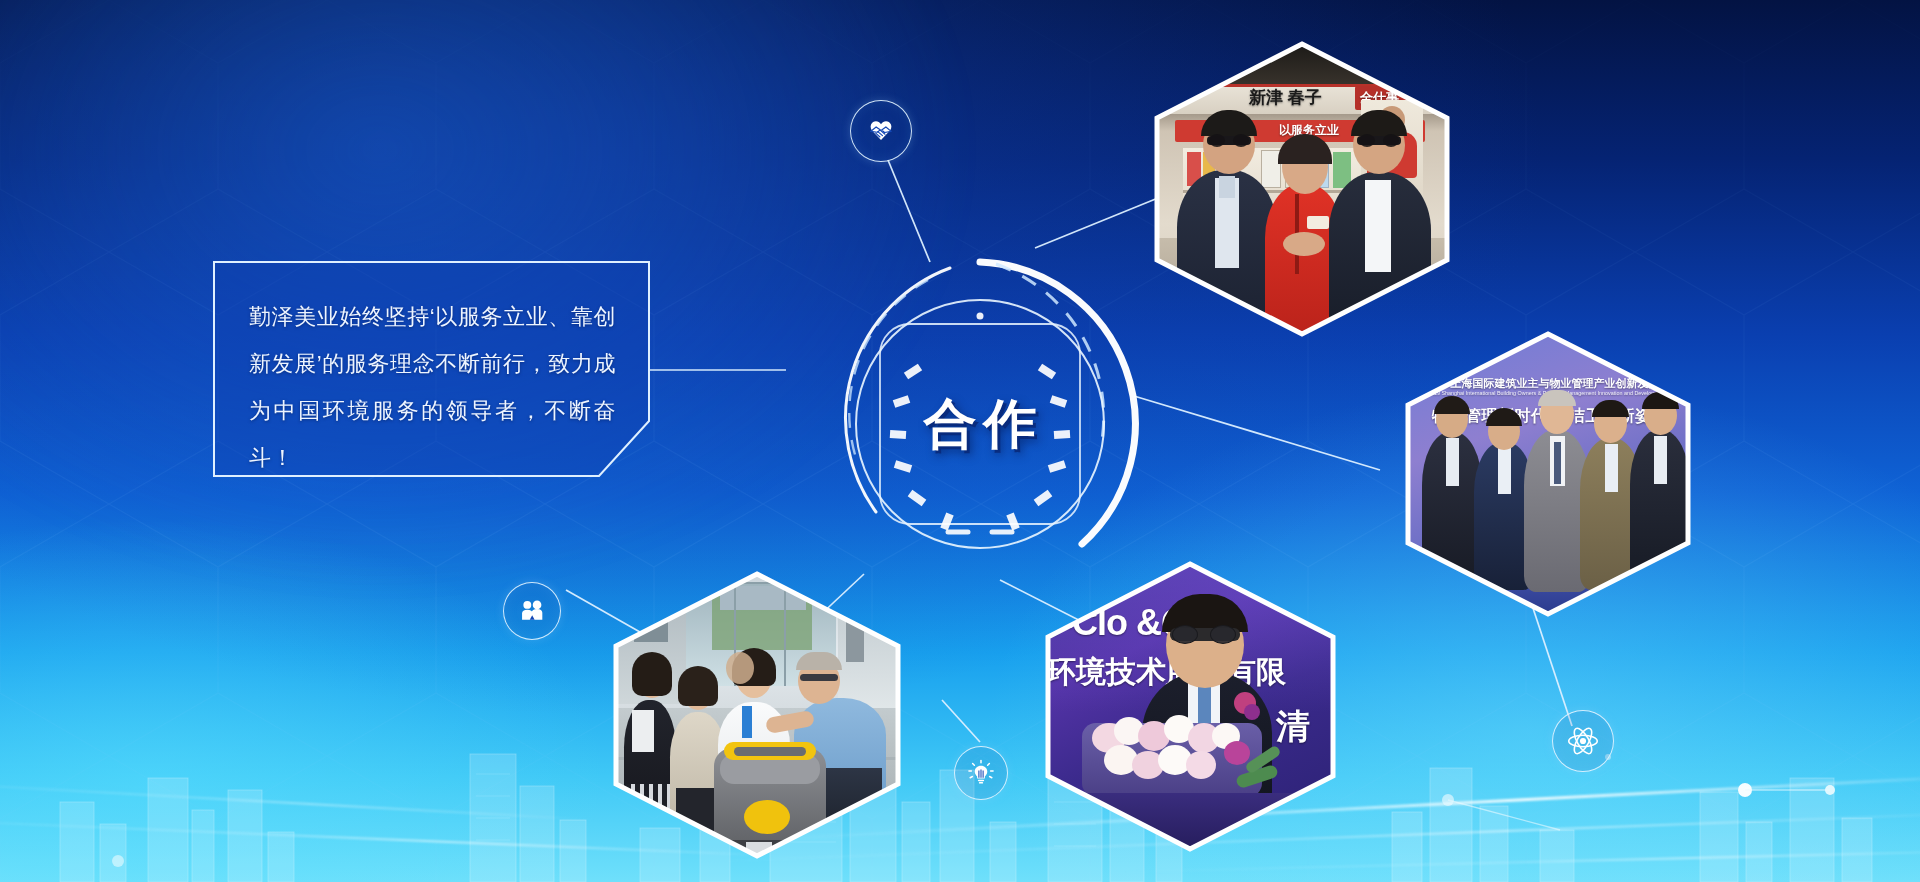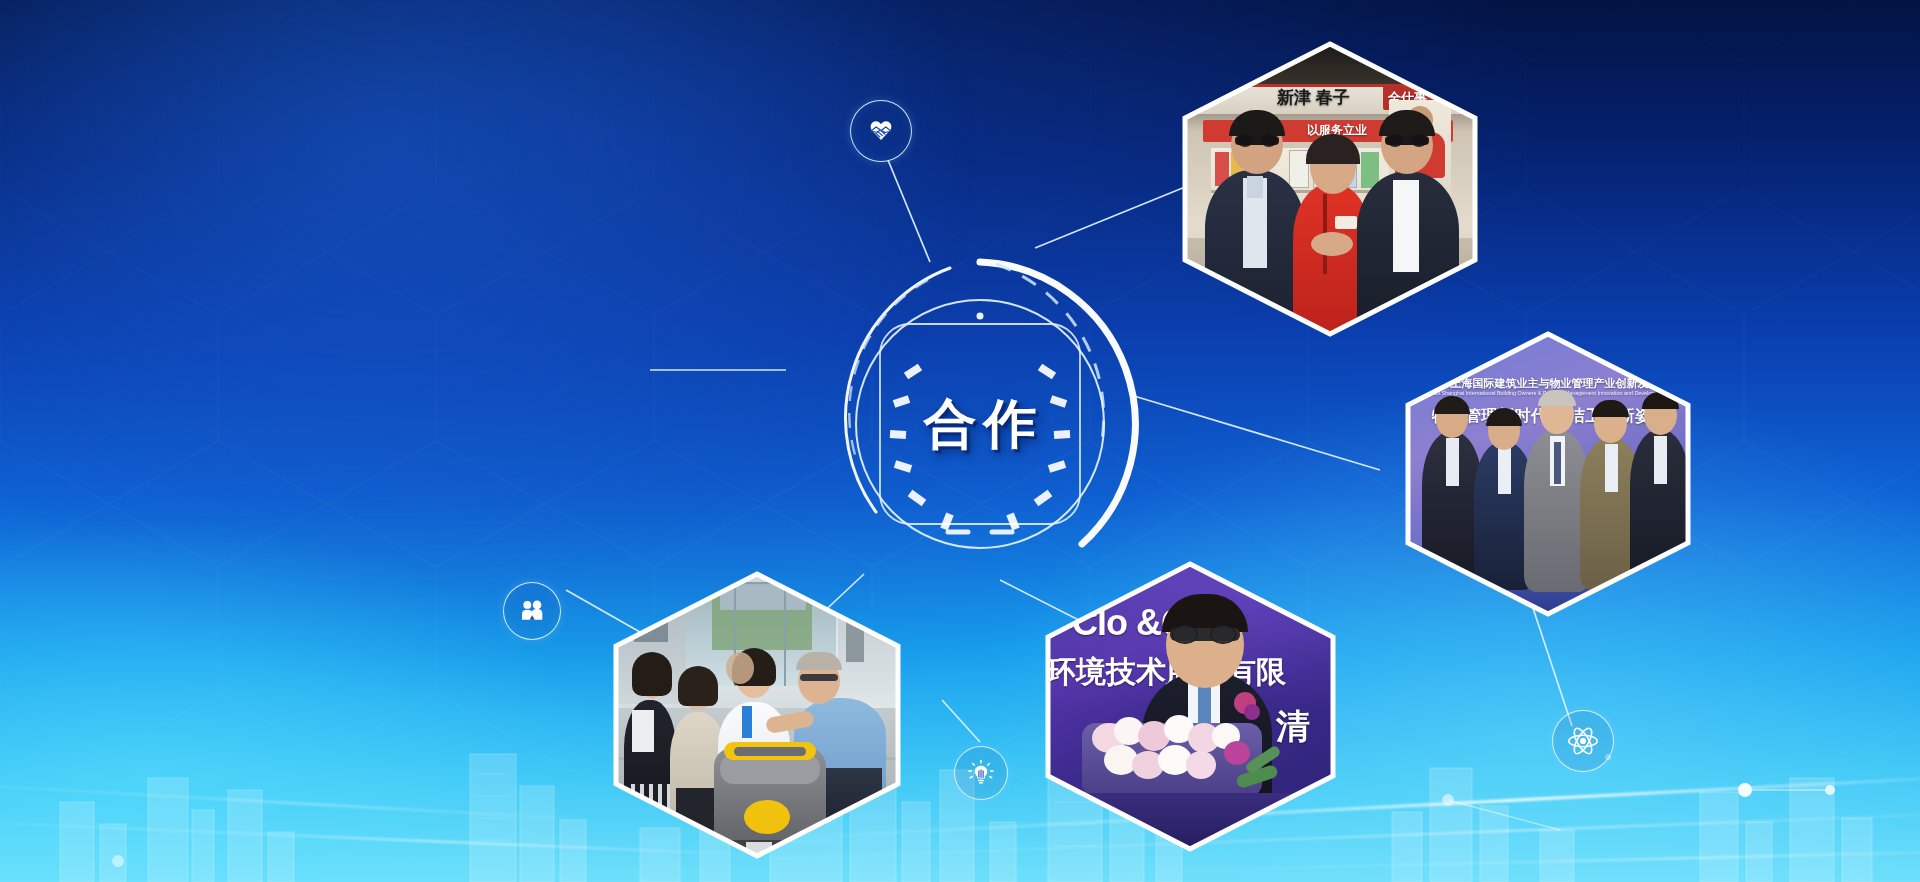--- a/index.html
+++ b/index.html
@@ -290,20 +290,28 @@
       <g stroke="#ffffff" stroke-width="5" stroke-linecap="round" opacity=".9">
         <path d="M148 288 h20"></path>
         <path d="M192 288 h20"></path>
       </g>
     </svg>
     <div class="label">
       <span>合作</span>
     </div>
   </div>
 
+  <div class="quote">
+    <svg class="frame" viewBox="0 0 437 216" preserveAspectRatio="none">
+      <path d="M1 1 H436 V160 L386 215 H1 Z" fill="rgba(12,62,175,.38)" stroke="#dff0ff" stroke-width="2"></path>
+    </svg>
+    <div class="body">
+      <p>勤泽美业始终坚持‘以服务立业、靠创新发展’的服务理念不断前行，致力成为中国环境服务的领导者，不断奋斗！</p>
+    </div>
+  </div>
 
   <div class="node" style="left:850px; top:100px; width:62px; height:62px;">
     <svg width="34" height="34" viewBox="0 0 32 32">
       <path d="M16 9.6 C13.8 5.6 8.2 5.9 6.6 9.9 C5.6 12.4 6.7 15 8.6 16.8
                L16 24.4 L23.4 16.8 C25.3 15 26.4 12.4 25.4 9.9 C23.8 5.9 18.2 5.6 16 9.6 Z" fill="#ffffff"></path>
       <g fill="#ffffff" stroke="#1347b5" stroke-width="1.1" stroke-linejoin="round" stroke-linecap="round">
         <path d="M6.2 16.4 L11.4 12.2 L15.2 14.9 L12.6 17.2 Z"></path>
         <path d="M25.6 16.4 L20.6 12.2 L16.6 15.1 L19.4 17.4 Z"></path>
         <path d="M11.0 18.0 L15.0 21.6 M13.0 16.6 L17.4 20.4 M15.2 15.2 L19.8 19.0"></path>
       </g>
@@ -345,21 +353,21 @@
     <svg width="34" height="34" viewBox="0 0 32 32">
       <g fill="none" stroke="#ffffff" stroke-width="1.5">
         <ellipse cx="16" cy="16" rx="13.4" ry="5.4"></ellipse>
         <ellipse cx="16" cy="16" rx="13.4" ry="5.4" transform="rotate(60 16 16)"></ellipse>
         <ellipse cx="16" cy="16" rx="13.4" ry="5.4" transform="rotate(120 16 16)"></ellipse>
       </g>
       <circle cx="16" cy="16" r="2.9" fill="#ffffff"></circle>
     </svg>
   </div>
 
-  <div class="hexphoto" style="left:1185px; top:44px; width:290px; height:290px;">
+  <div class="hexphoto" style="left:1157px; top:44px; width:290px; height:290px;">
     <div class="clip">
       <div class="scene">
 
         <div class="rect" style="inset:0; background:linear-gradient(180deg,#2a2520 0%,#6a5f52 16%,#cfc4b4 30%,#e3dbcd 62%,#d0c6b6 100%);"></div>
 
         <div class="rect" style="left:0;top:0;width:100%;height:48px;background:linear-gradient(180deg,#1c1a17,#3d372f);"></div>
 
         <div class="rect" style="left:12px;top:40px;width:266px;height:30px;background:linear-gradient(180deg,#e8e2d6,#d8d0c2);border-top:3px solid #b8322a;"></div>
         <div class="captionline" style="left:92px; top:42px; font-size:17px; color:#1a1a1a;">新津 春子</div>
         <div class="rect" style="left:198px;top:42px;width:62px;height:24px;background:#b5302a;border-radius:2px;"></div>

